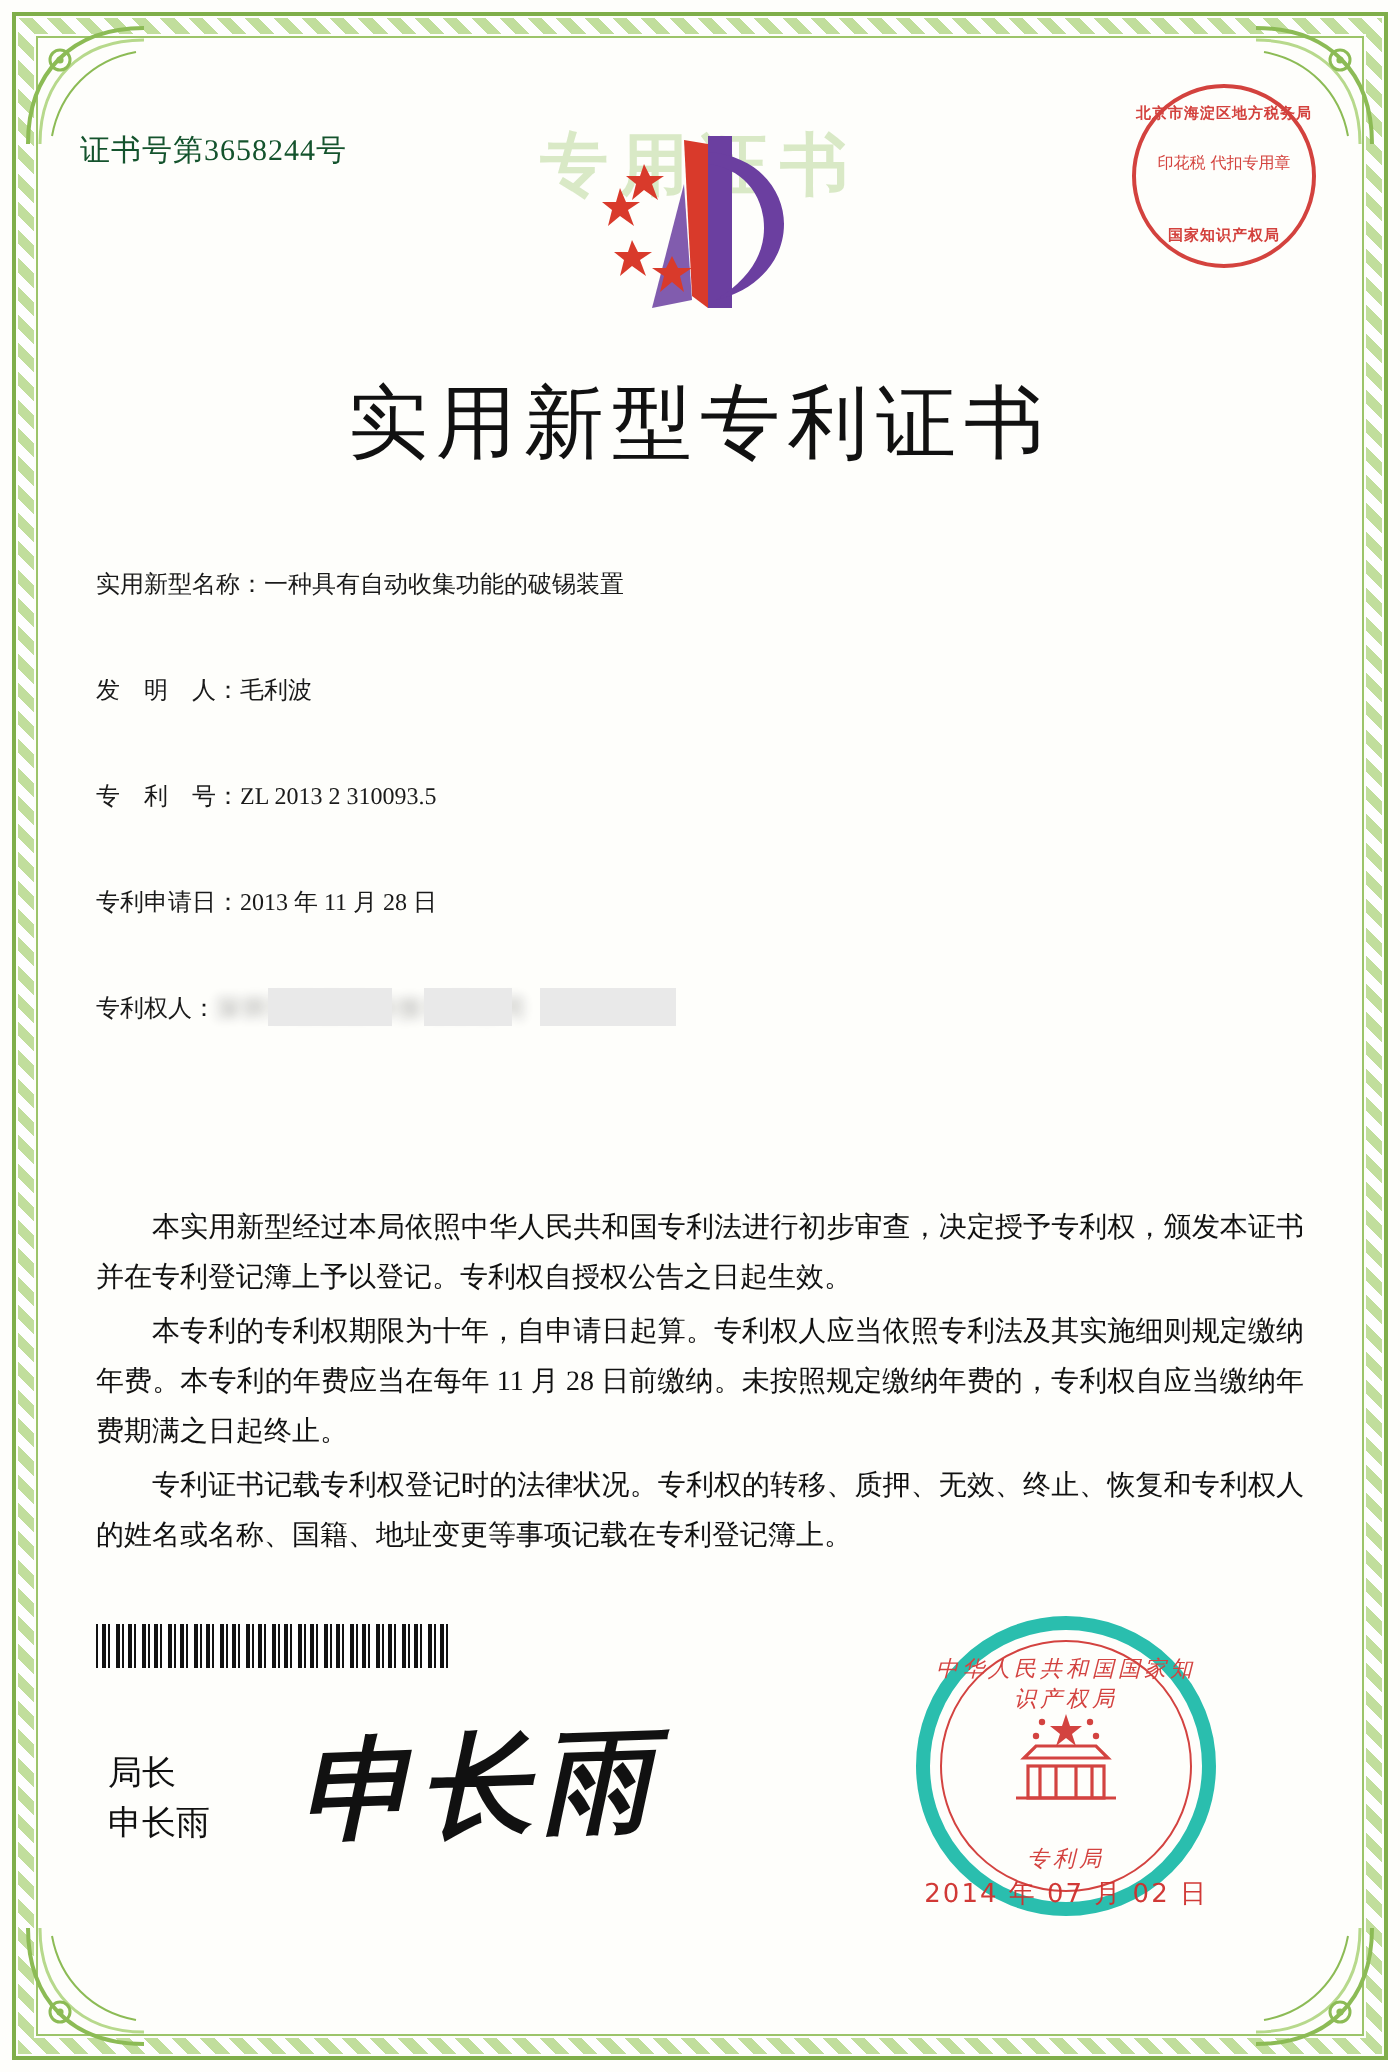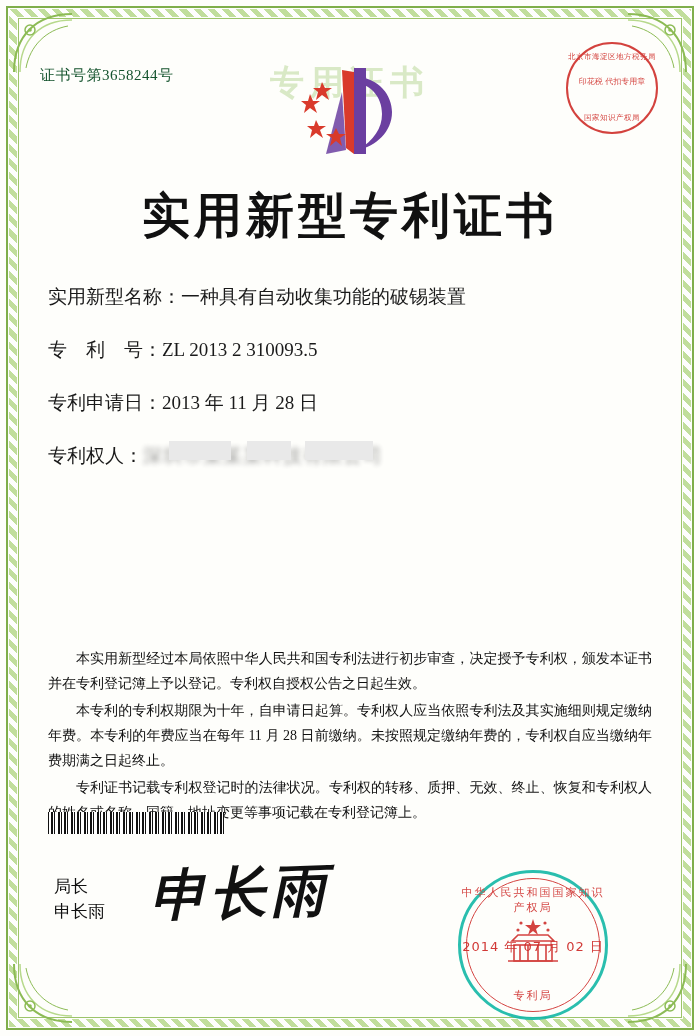--- a/index.html
+++ b/index.html
@@ -99,20 +99,21 @@
     opacity: .92;
   }
   .stamp-red-top .arc-top,
   .stamp-red-top .arc-bot {
     position: absolute;
     left: 0; width: 100%;
     text-align: center;
     font-size: 7.5px;
     letter-spacing: .5px;
     font-family: "DejaVu Sans", sans-serif;
+    font-weight: bold;
   }
   .stamp-red-top .arc-top { top: 8px; }
   .stamp-red-top .arc-bot { bottom: 9px; }
   .stamp-red-top .mid {
     position: absolute;
     left: 0; right: 0; top: 32px;
     text-align: center;
     font-size: 8px;
     line-height: 11px;
     font-family: "DejaVu Sans", sans-serif;
@@ -127,34 +128,34 @@
     color: #14532d;
     letter-spacing: .5px;
   }
 
   
   .main-title {
     position: absolute;
     left: 0; right: 0;
     top: 184px;
     text-align: center;
-    font-size: 48px;
-    font-weight: bold;
+    font-size: 40px;
+    font-weight: normal;
     letter-spacing: 4px;
     color: #111;
     font-family: "DejaVu Sans", sans-serif;
   }
 
   
   .fields {
     position: absolute;
     left: 48px;
     top: 284px;
     width: 600px;
-    font-size: 19px;
+    font-size: 12px;
     color: #1a1a1a;
   }
   .field-row {
     position: relative;
     height: 53px;
     white-space: nowrap;
   }
   .field-label {
     display: inline-block;
   }
@@ -183,21 +184,20 @@
   
   .body-text {
     position: absolute;
     left: 48px;
     top: 602px;
     width: 604px;
     font-size: 14px;
     line-height: 25px;
     color: #111;
     text-align: justify;
-    margin-top: 44px;
   }
   .body-text p {
     margin: 0 0 2px 0;
     text-indent: 2em;
   }
 
   
   .barcode {
     position: absolute;
     left: 48px;
@@ -232,27 +232,28 @@
     font-style: italic;
     font-weight: bold;
     letter-spacing: 4px;
     transform: rotate(-2deg);
   }
 
   
   .seal {
     position: absolute;
     right: 92px;
-    top: 870px;
+    top: 808px;
     width: 150px;
     height: 150px;
-    border: 3px solid #14b8a6;
+    border: 7px solid #14b8a6;
     border-radius: 50%;
     box-sizing: border-box;
     opacity: .9;
+    font-style: italic;
   }
   .seal .ring {
     position: absolute;
     left: 5px; top: 5px; right: 5px; bottom: 5px;
     border: 1px solid #cf2f2c;
     border-radius: 50%;
   }
   .seal .seal-top-text,
   .seal .seal-bot-text {
     position: absolute;
@@ -367,20 +368,23 @@
   </div>
 
   <div class="main-title">实用新型专利证书</div>
 
   <div class="fields">
 
     <div class="field-row">
       <span class="field-label">实用新型名称：</span><span class="field-value">一种具有自动收集功能的破锡装置</span>
     </div>
 
+    <div class="field-row">
+      <span class="field-label">发　明　人：</span><span class="field-value">毛利波</span>
+    </div>
 
     <div class="field-row">
       <span class="field-label">专　利　号：</span><span class="field-value">ZL 2013 2 310093.5</span>
     </div>
 
     <div class="field-row">
       <span class="field-label">专利申请日：</span><span class="field-value">2013 年 11 月 28 日</span>
     </div>
 
     <div class="field-row">

